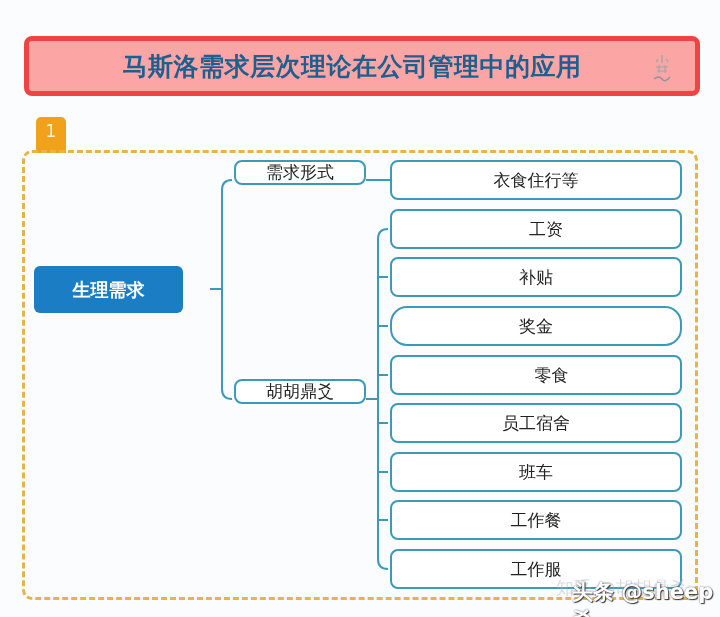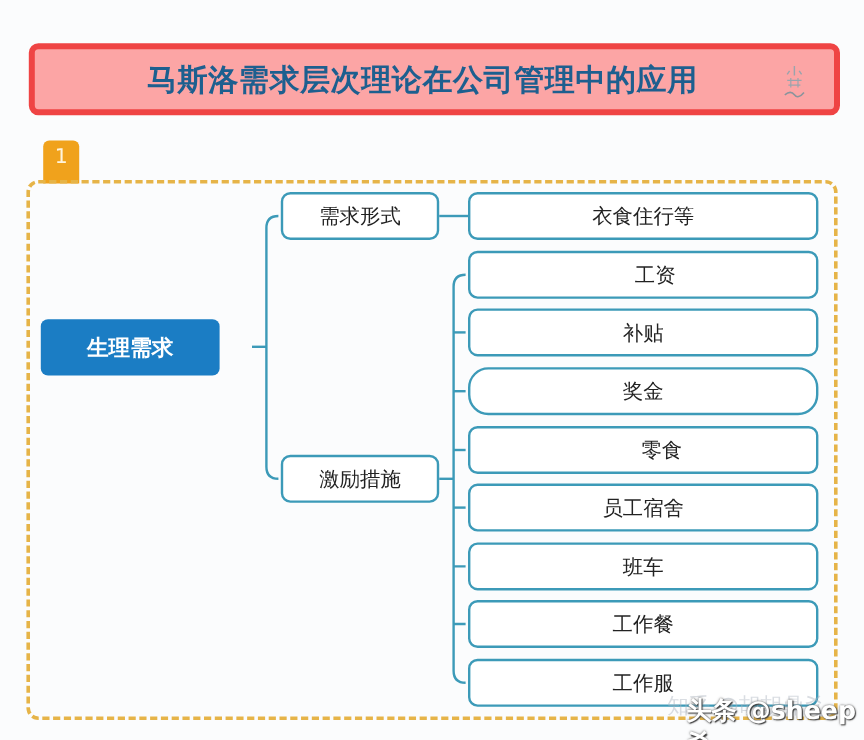--- a/index.html
+++ b/index.html
@@ -37,21 +37,21 @@
   .root-node {
     position: absolute; left: 34px; top: 266px; width: 149px; height: 47px;
     background: #1b7dc4; border-radius: 6px; color: #ffffff;
     font-size: 18px; font-weight: bold; display: flex; align-items: center; justify-content: center;
   }
   .node {
     position: absolute; background: #ffffff; border: 2px solid #3c9ab8;
     border-radius: 8px; box-sizing: border-box; color: #222;
     font-size: 17px; display: flex; align-items: center; justify-content: center;
   }
-  .lvl2 { left: 234px; width: 132px; height: 40px; }
+  .lvl2 { left: 234px; width: 132px; height: 25px; }
   .lvl3 { left: 390px; width: 292px; height: 40px; }
   svg.lines { position: absolute; left: 0; top: 0; }
   .watermark-back {
     position: absolute; left: 556px; top: 576px; font-size: 18px;
     color: rgba(170,180,190,0.45);
   }
   .watermark-front {
     position: absolute; left: 572px; top: 578px; font-size: 21px;
     color: #ffffff; font-weight: bold;
     text-shadow: 0 0 2px #555, 1px 1px 1px #333;
@@ -89,21 +89,21 @@
     <path d="M378 375 L388 375"></path>
     <path d="M378 423 L388 423"></path>
     <path d="M378 472 L388 472"></path>
     <path d="M378 520 L388 520"></path>
   </g>
 </svg>
 
 <div class="root-node">生理需求</div>
 
 <div class="node lvl2" style="top:160px;">需求形式</div>
-<div class="node lvl2" style="top:379px;">激励措施</div>
+<div class="node lvl2" style="top:379px;">胡胡鼎爻</div>
 
 <div class="node lvl3" style="top:160px;">衣食住行等</div>
 <div class="node lvl3" style="top:209px;padding-left:20px;">工资</div>
 <div class="node lvl3" style="top:257px;">补贴</div>
 <div class="node lvl3" style="top:306px;border-radius:17px;">奖金</div>
 <div class="node lvl3" style="top:355px;padding-left:31px;">零食</div>
 <div class="node lvl3" style="top:403px;">员工宿舍</div>
 <div class="node lvl3" style="top:452px;text-align:center;">班车</div>
 <div class="node lvl3" style="top:500px;">工作餐</div>
 <div class="node lvl3" style="top:549px;">工作服</div>

